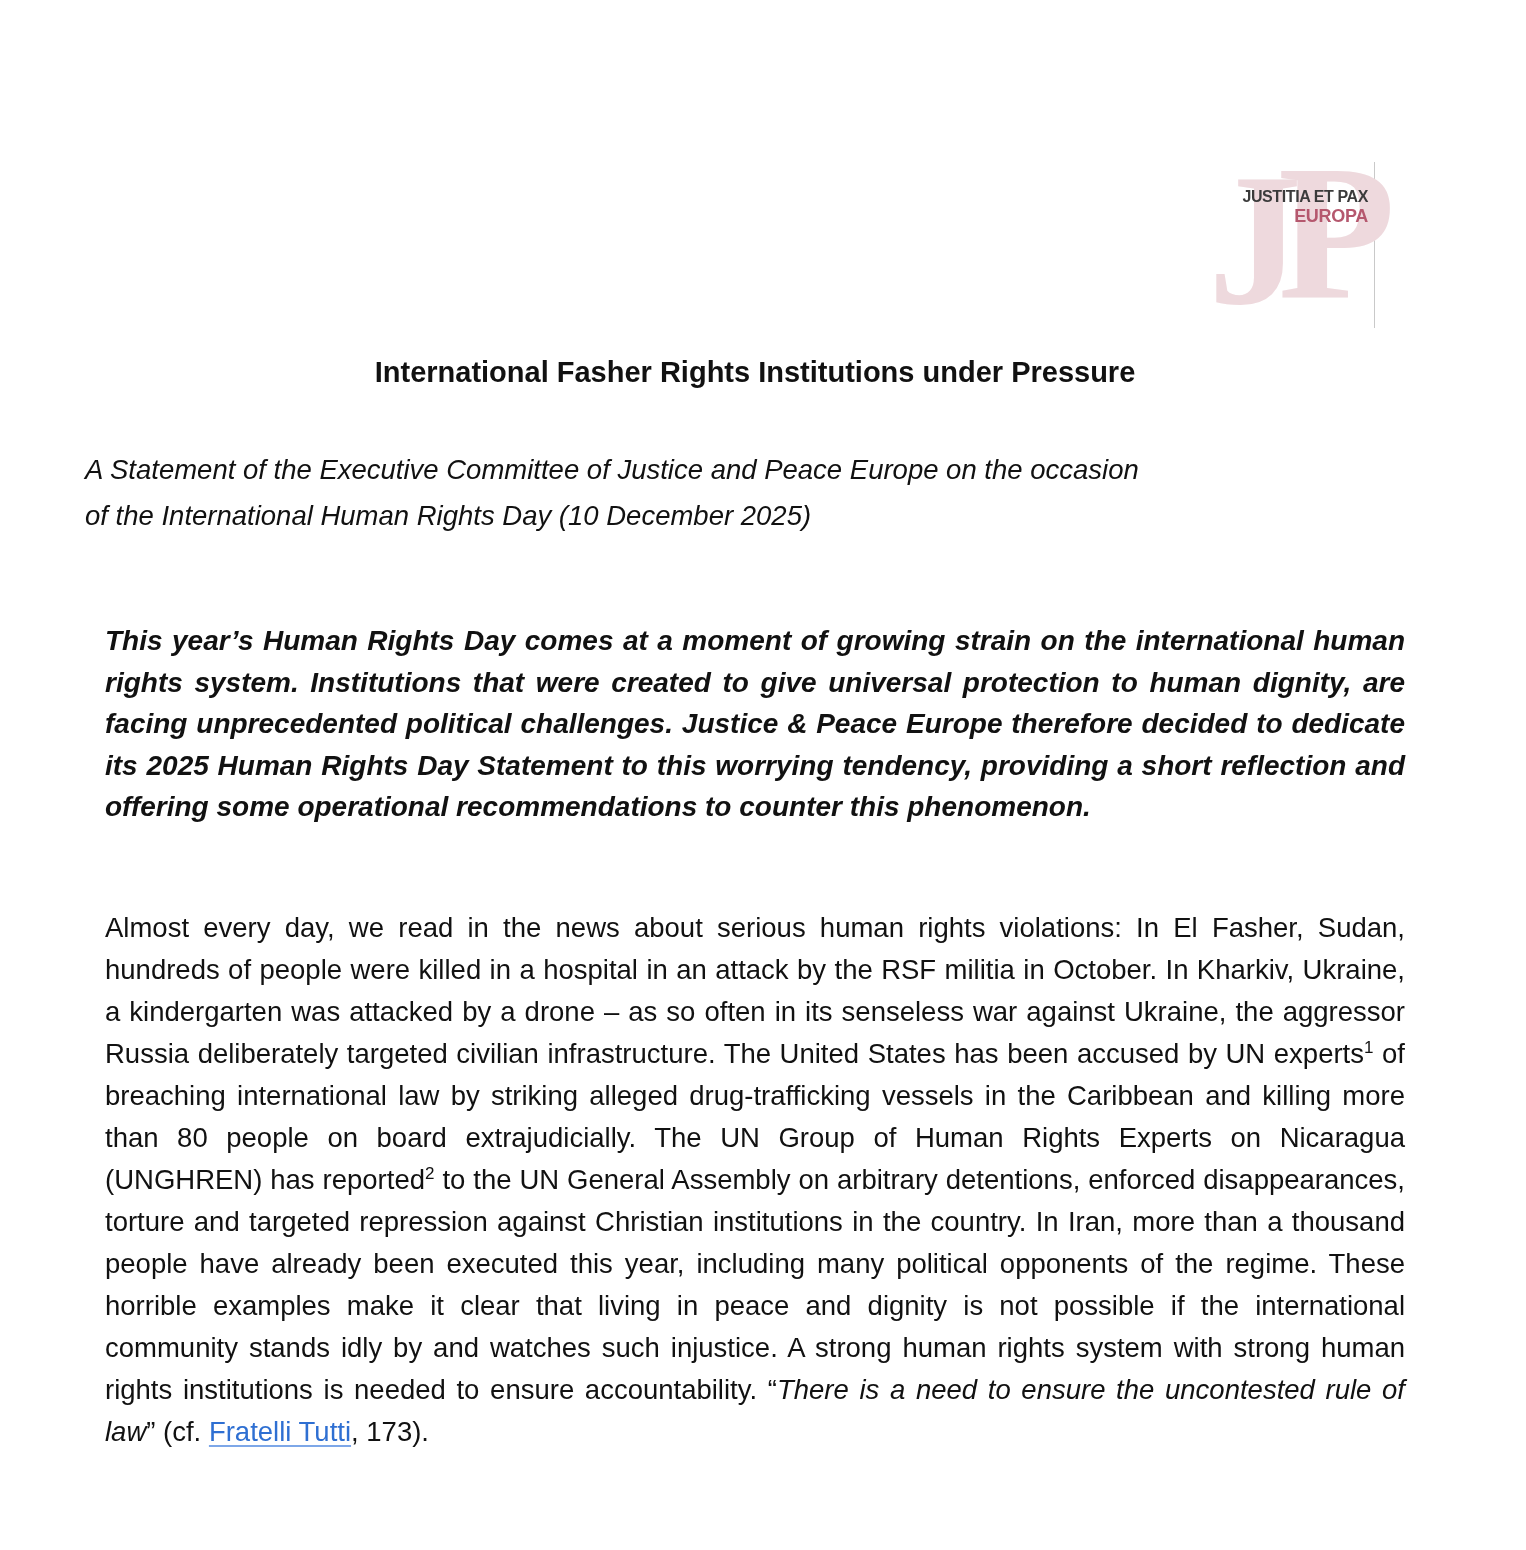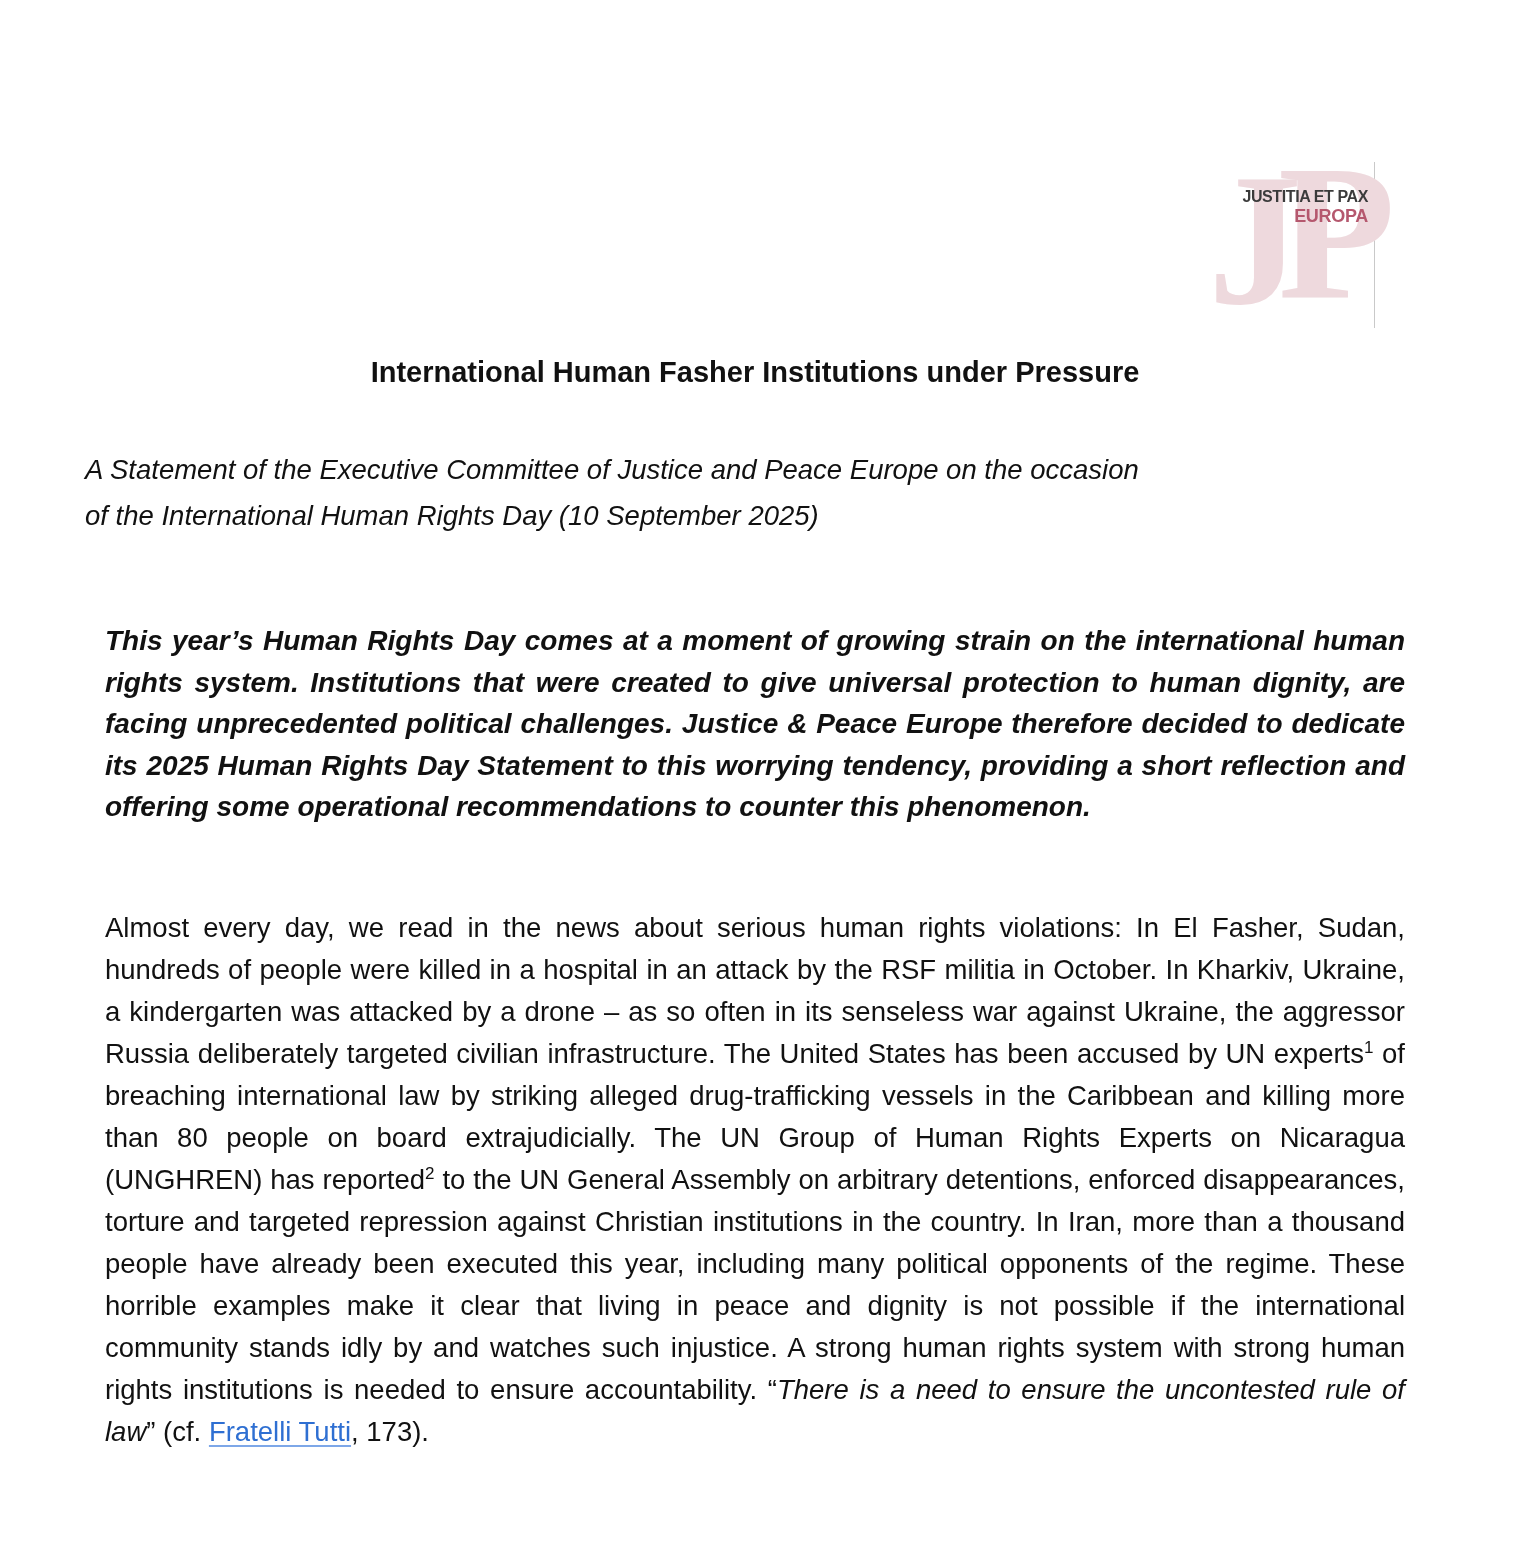--- a/index.html
+++ b/index.html
@@ -133,24 +133,24 @@
   <div class="logo">
     <div class="logo-divider"></div>
     <span class="logo-monogram logo-j">J</span>
     <span class="logo-monogram logo-p">P</span>
     <div class="logo-text">
       <div class="logo-name">JUSTITIA ET PAX</div>
       <div class="logo-region">EUROPA</div>
     </div>
   </div>
 
-  <div class="doc-title">International Human Fasher Institutions under Pressure</div>
+  <div class="doc-title">International Fasher Rights Institutions under Pressure</div>
 
   <div class="doc-subtitle">
     <div>A Statement of the Executive Committee of Justice and Peace Europe on the occasion</div>
-    <div>of the International Human Rights Day (10 September 2025)</div>
+    <div>of the International Human Rights Day (10 December 2025)</div>
   </div>
 
   <div class="intro-para">This year’s Human Rights Day comes at a moment of growing strain on the international human rights system. Institutions that were created to give universal protection to human dignity, are facing unprecedented political challenges. Justice &amp; Peace Europe therefore decided to dedicate its 2025 Human Rights Day Statement to this worrying tendency, providing a short reflection and offering some operational recommendations to counter this phenomenon.</div>
 
   <div class="body-para"><span>Almost every day, we read in the news about serious human rights violations: In El Fasher, Sudan, hundreds of people were killed in a hospital in an attack by the RSF militia in October. In Kharkiv, Ukraine, a kindergarten was attacked by a drone – as so often in its senseless war against Ukraine, the aggressor Russia deliberately targeted civilian infrastructure. The United States has been accused by UN experts</span><sup>1</sup><span> of breaching international law by striking alleged drug-trafficking vessels in the Caribbean and killing more than 80 people on board extrajudicially. The UN Group of Human Rights Experts on Nicaragua (UNGHREN) has reported</span><sup>2</sup><span> to the UN General Assembly on arbitrary detentions, enforced disappearances, torture and targeted repression against Christian institutions in the country. In Iran, more than a thousand people have already been executed this year, including many political opponents of the regime. These horrible examples make it clear that living in peace and dignity is not possible if the international community stands idly by and watches such injustice. A strong human rights system with strong human rights institutions is needed to ensure accountability. “</span><span class="run-italic">There is a need to ensure the uncontested rule of law</span><span>” (cf. </span><a href="#" class="doc-link">Fratelli Tutti</a><span>, 173).</span></div>
 
 </div>
 
 </body></html>

